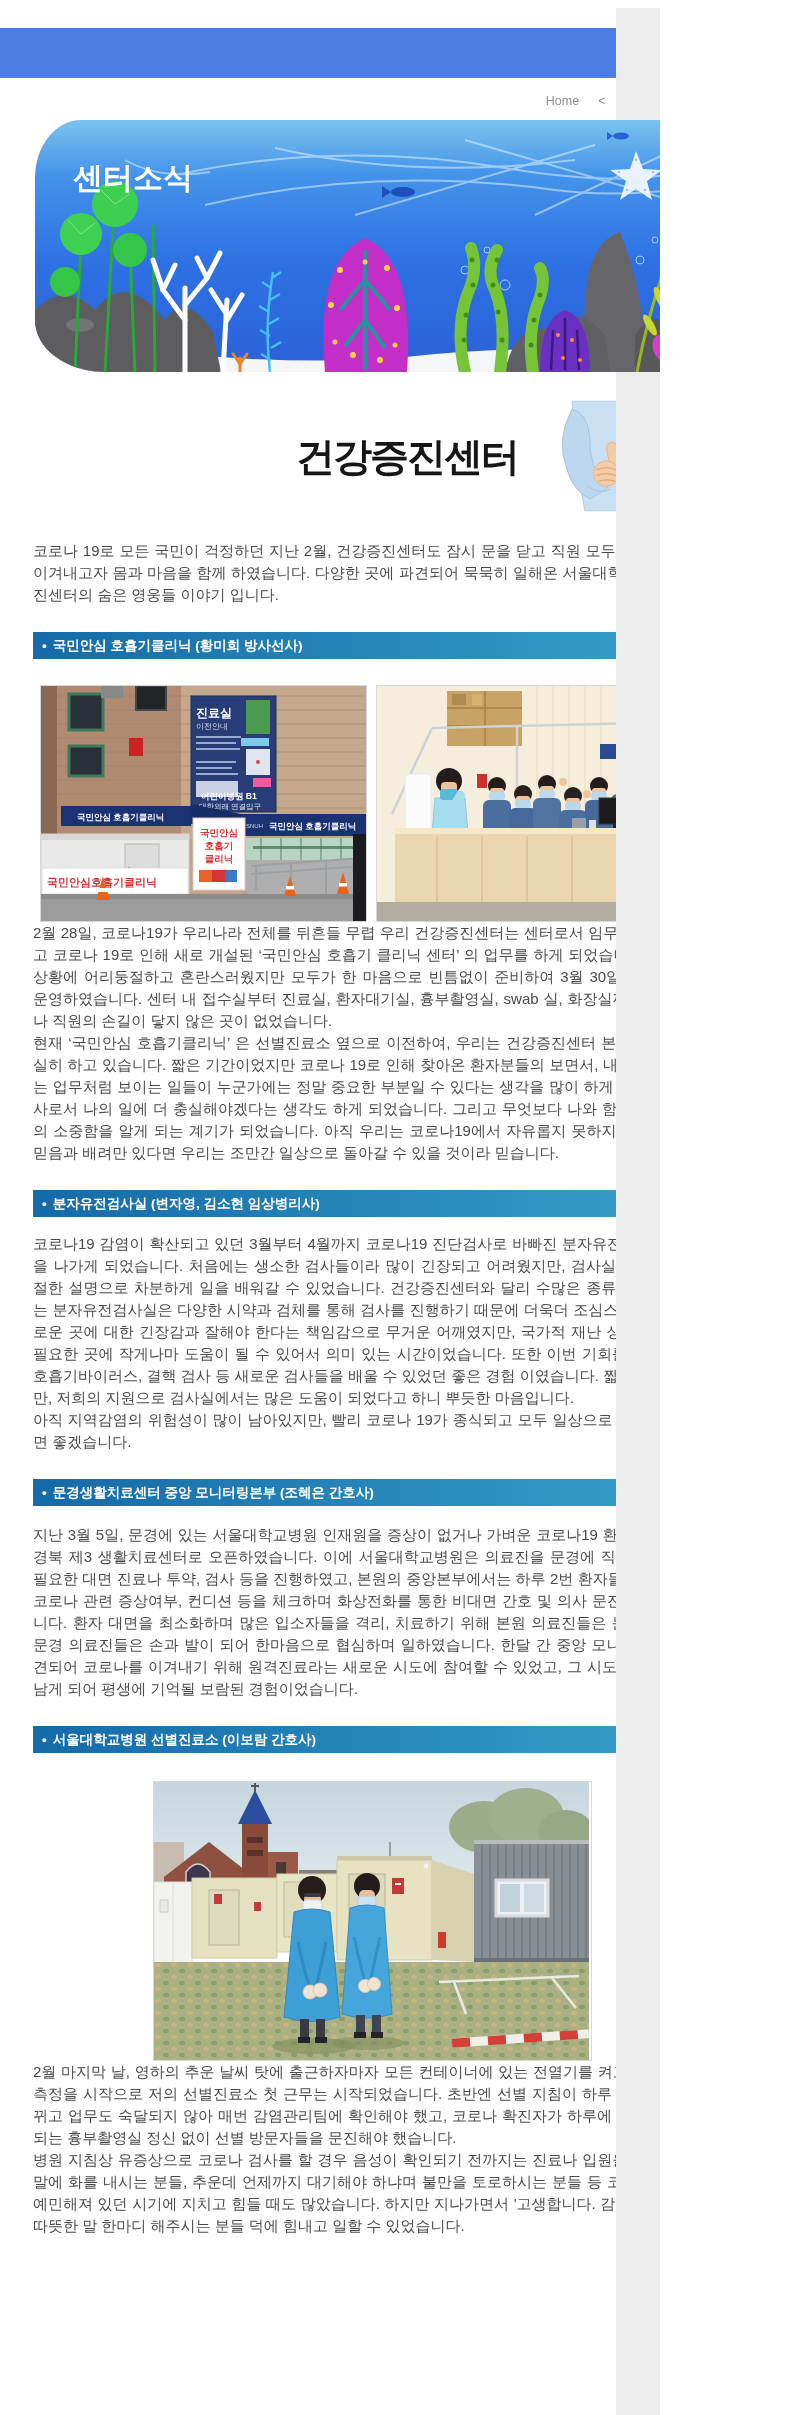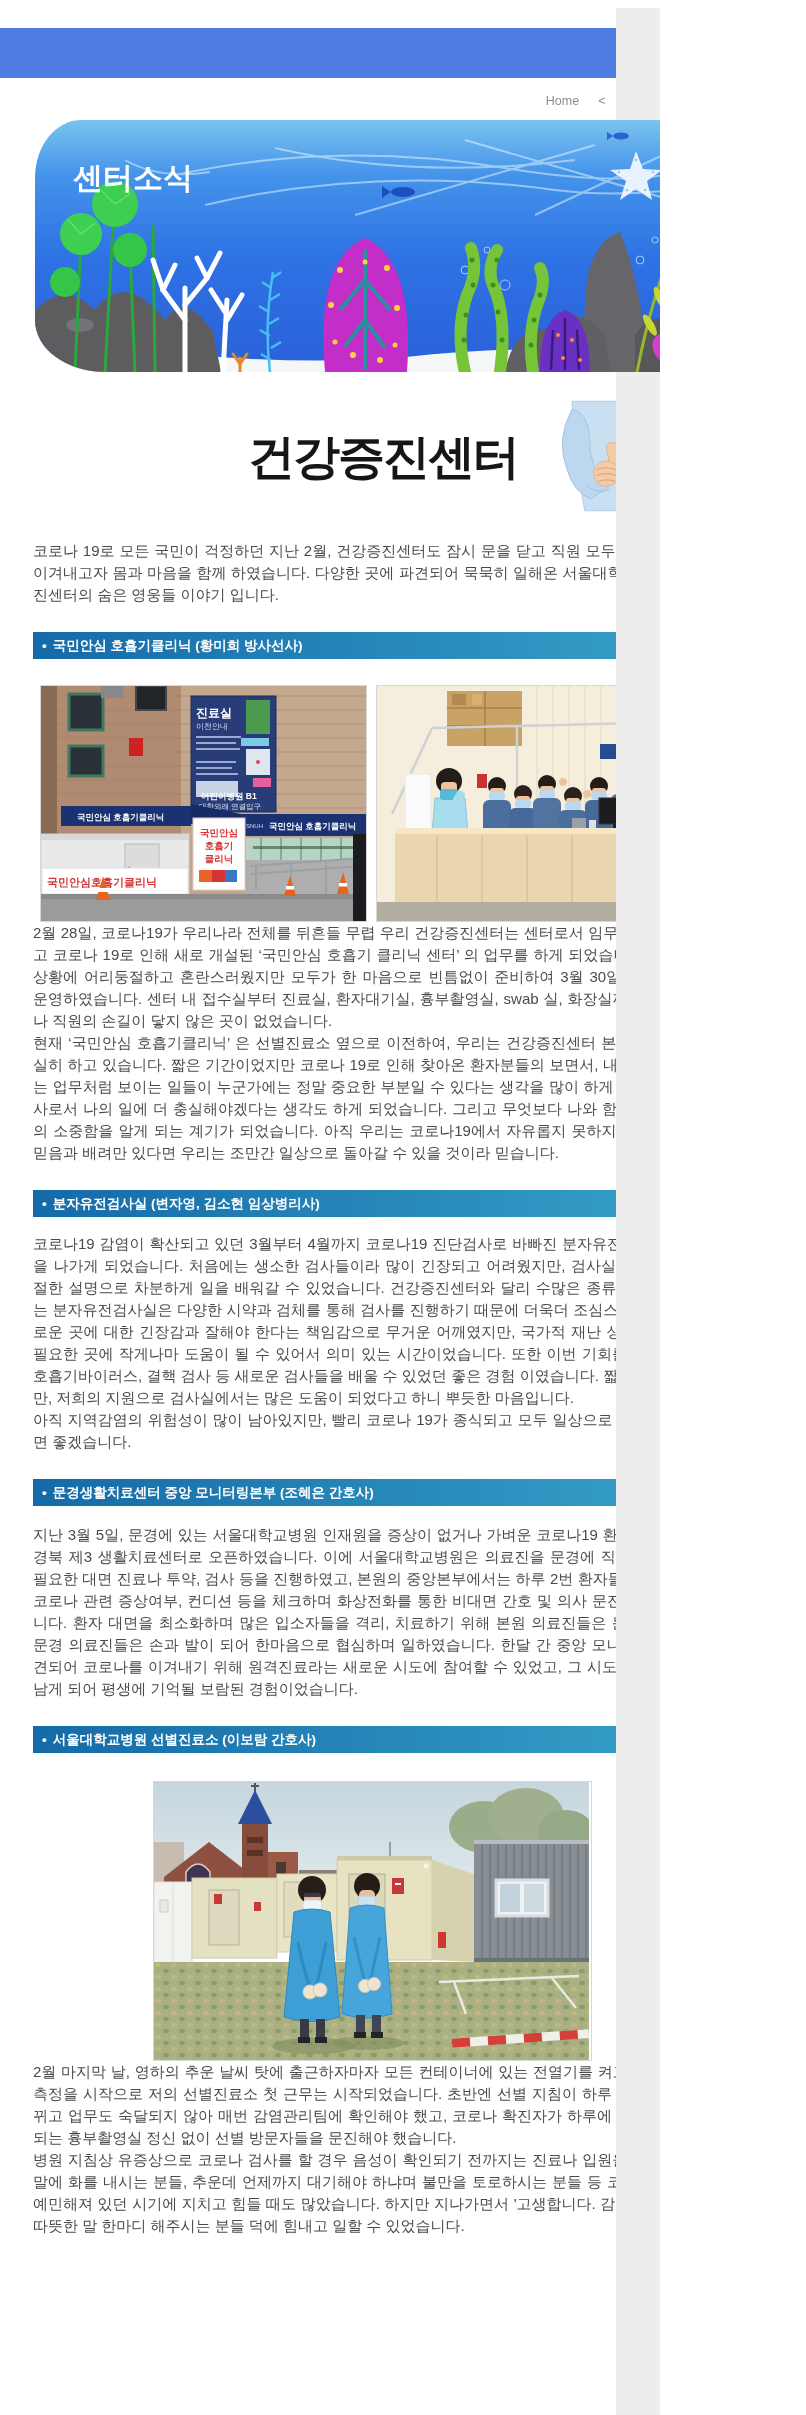--- a/index.html
+++ b/index.html
@@ -12,21 +12,21 @@
   .topbar-title{color:#fff;font-size:17px;font-weight:bold;letter-spacing:1px;}
 
   .breadcrumb{width:724px;display:flex;justify-content:flex-end;align-items:center;gap:19px;margin-top:14px;font-size:12.5px;color:#8d8d8d;height:18px;}
   .breadcrumb .current{color:#4d7ce2;font-weight:bold;}
   .fb{width:18px;height:18px;background:#3b5998;color:#fff;display:flex;align-items:center;justify-content:center;font-weight:bold;font-size:13px;border-radius:2px;font-family:"Liberation Serif",serif;cursor:pointer;}
 
   .banner{position:relative;margin:10px 0 0 35px;width:687px;height:252px;border-radius:46px 60px 52px 70px / 58px 48px 66px 52px;overflow:hidden;}
   .banner svg{position:absolute;left:0;top:0;}
 
   .title-block{display:flex;align-items:center;margin:28px 0 0 178px;gap:10px;}
-  .title-text{width:340px;text-align:right;font-size:47px;font-weight:bold;color:#161616;line-height:57px;letter-spacing:-2px;}
+  .title-text{width:340px;text-align:right;font-size:39px;font-weight:bold;color:#161616;line-height:57px;letter-spacing:-2px;}
   .thumb-img{width:132px;height:112px;}
 
   .para{font-size:15px;line-height:22px;color:#4a4a4a;text-align:justify;margin:0 0 0 33px;width:684px;}
   .intro{margin-top:28px;}
   .para-top{}
 
   .sec-head{margin:26px 0 0 33px;width:691px;height:27px;background:linear-gradient(90deg,#156aa8,#38a4ca);color:#fff;font-size:13.5px;font-weight:bold;line-height:27px;padding-left:9px;box-sizing:border-box;display:flex;gap:6px;}
 
   .photo-row{margin:26px 0 0 40px;display:flex;gap:9px;}
   .photo{border:1px solid #d8d8d8;background:#fff;font-size:0;}

